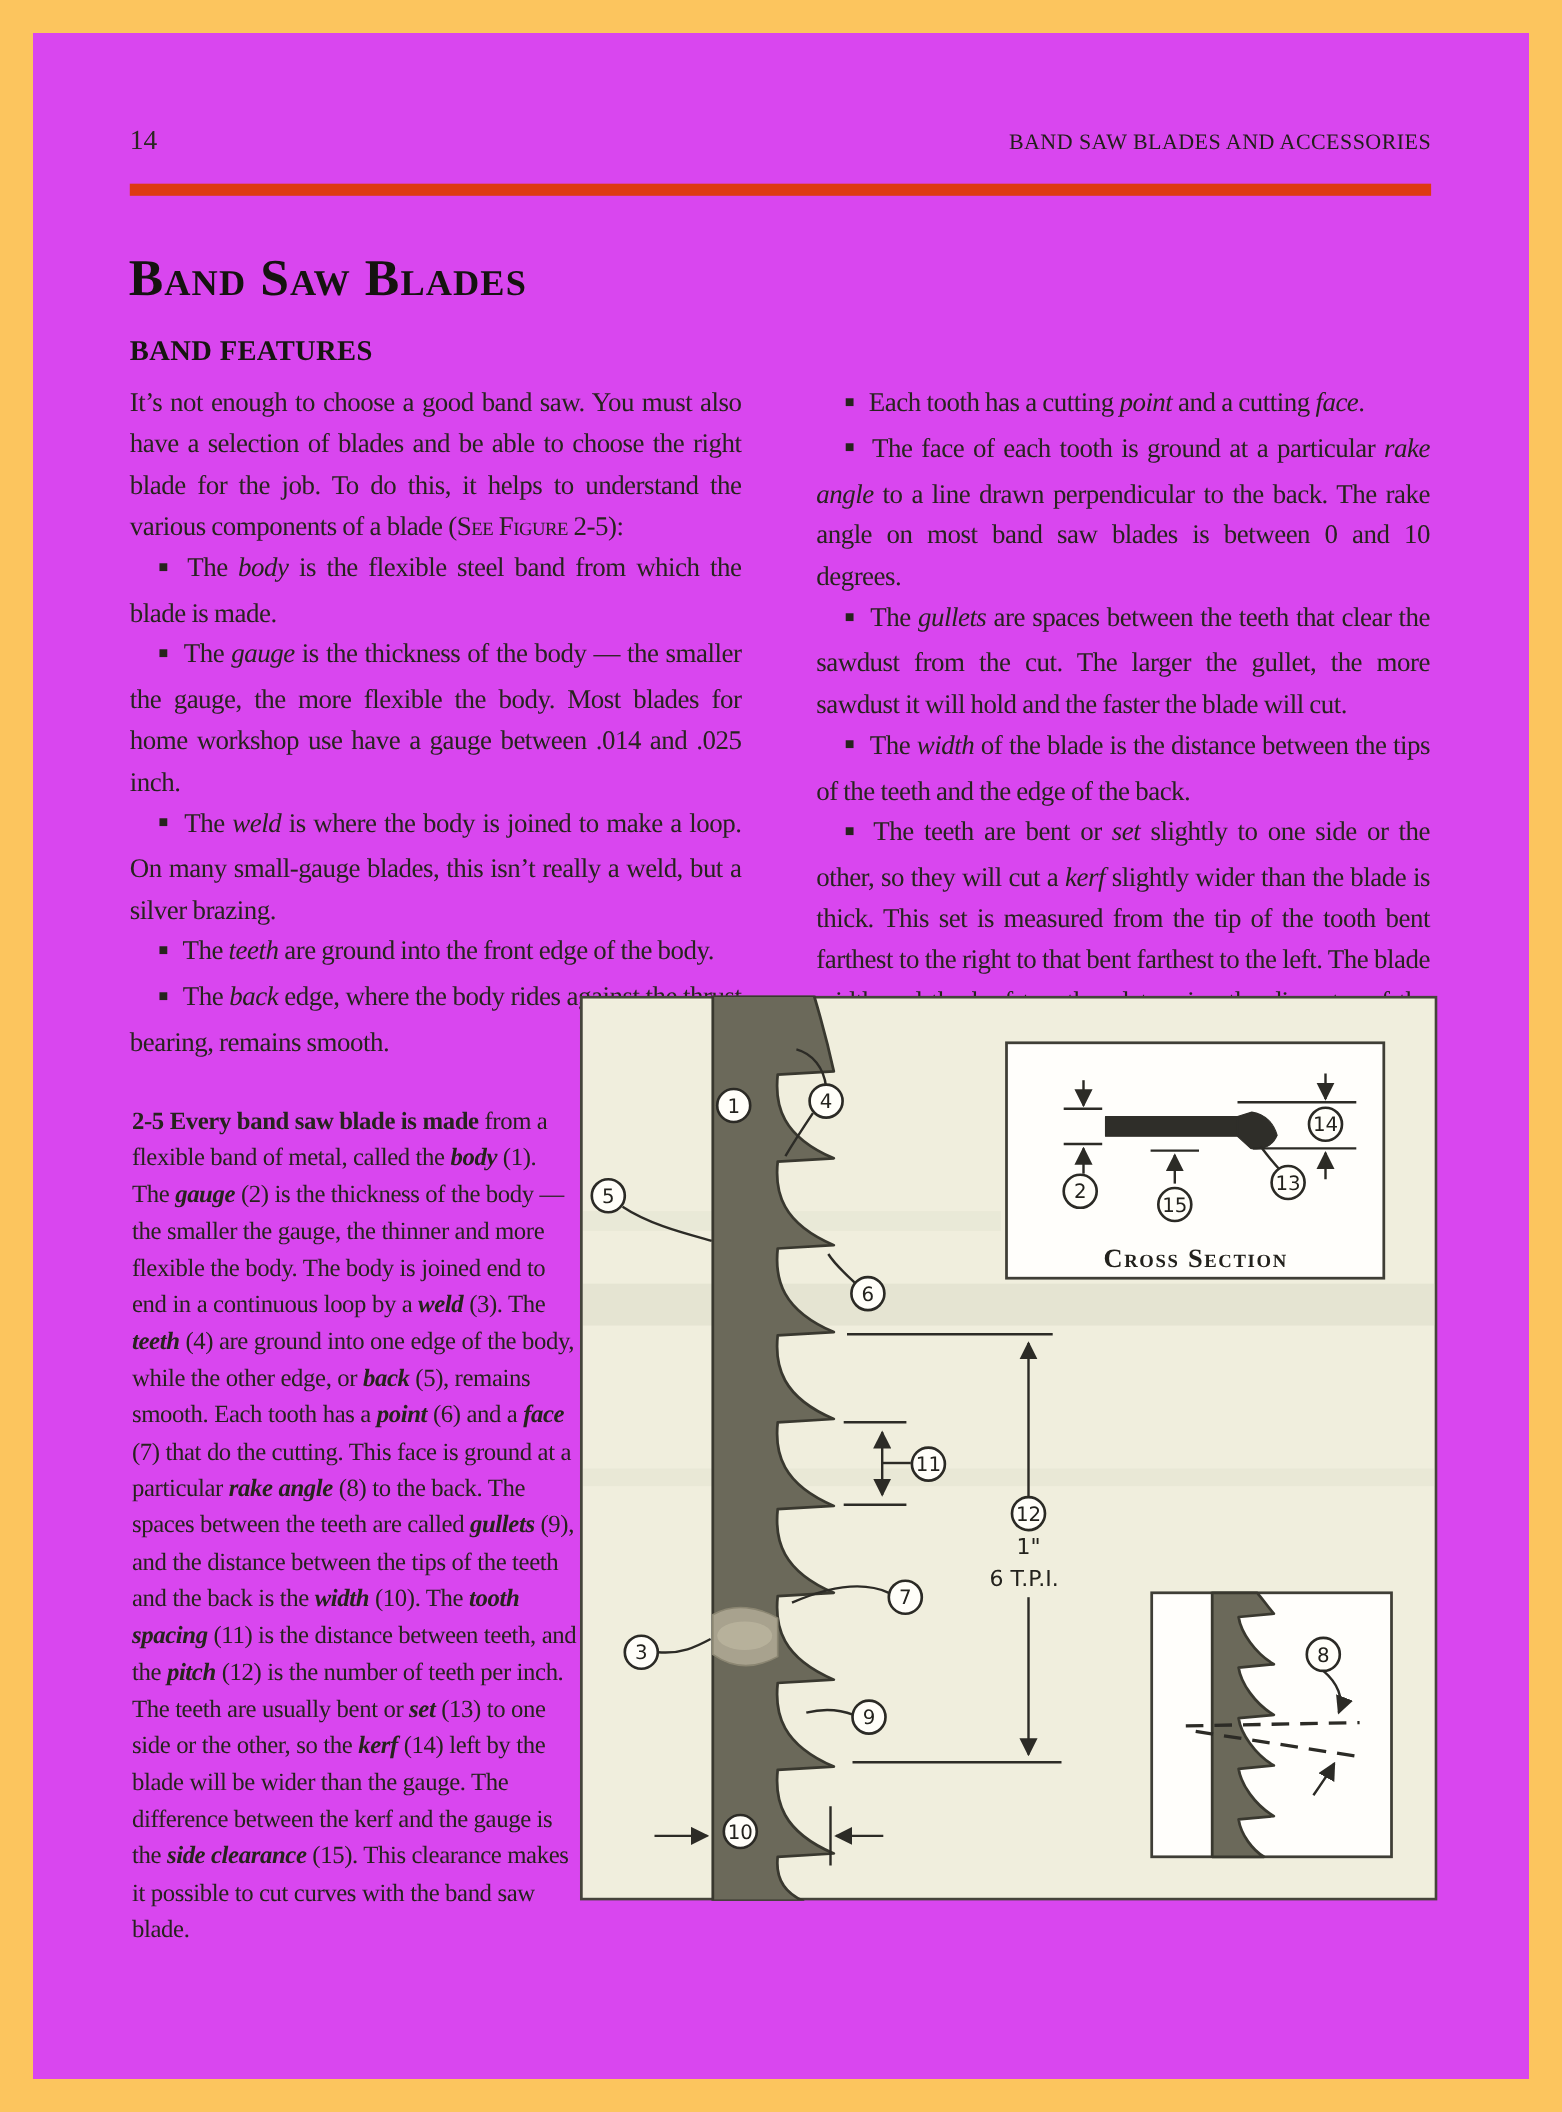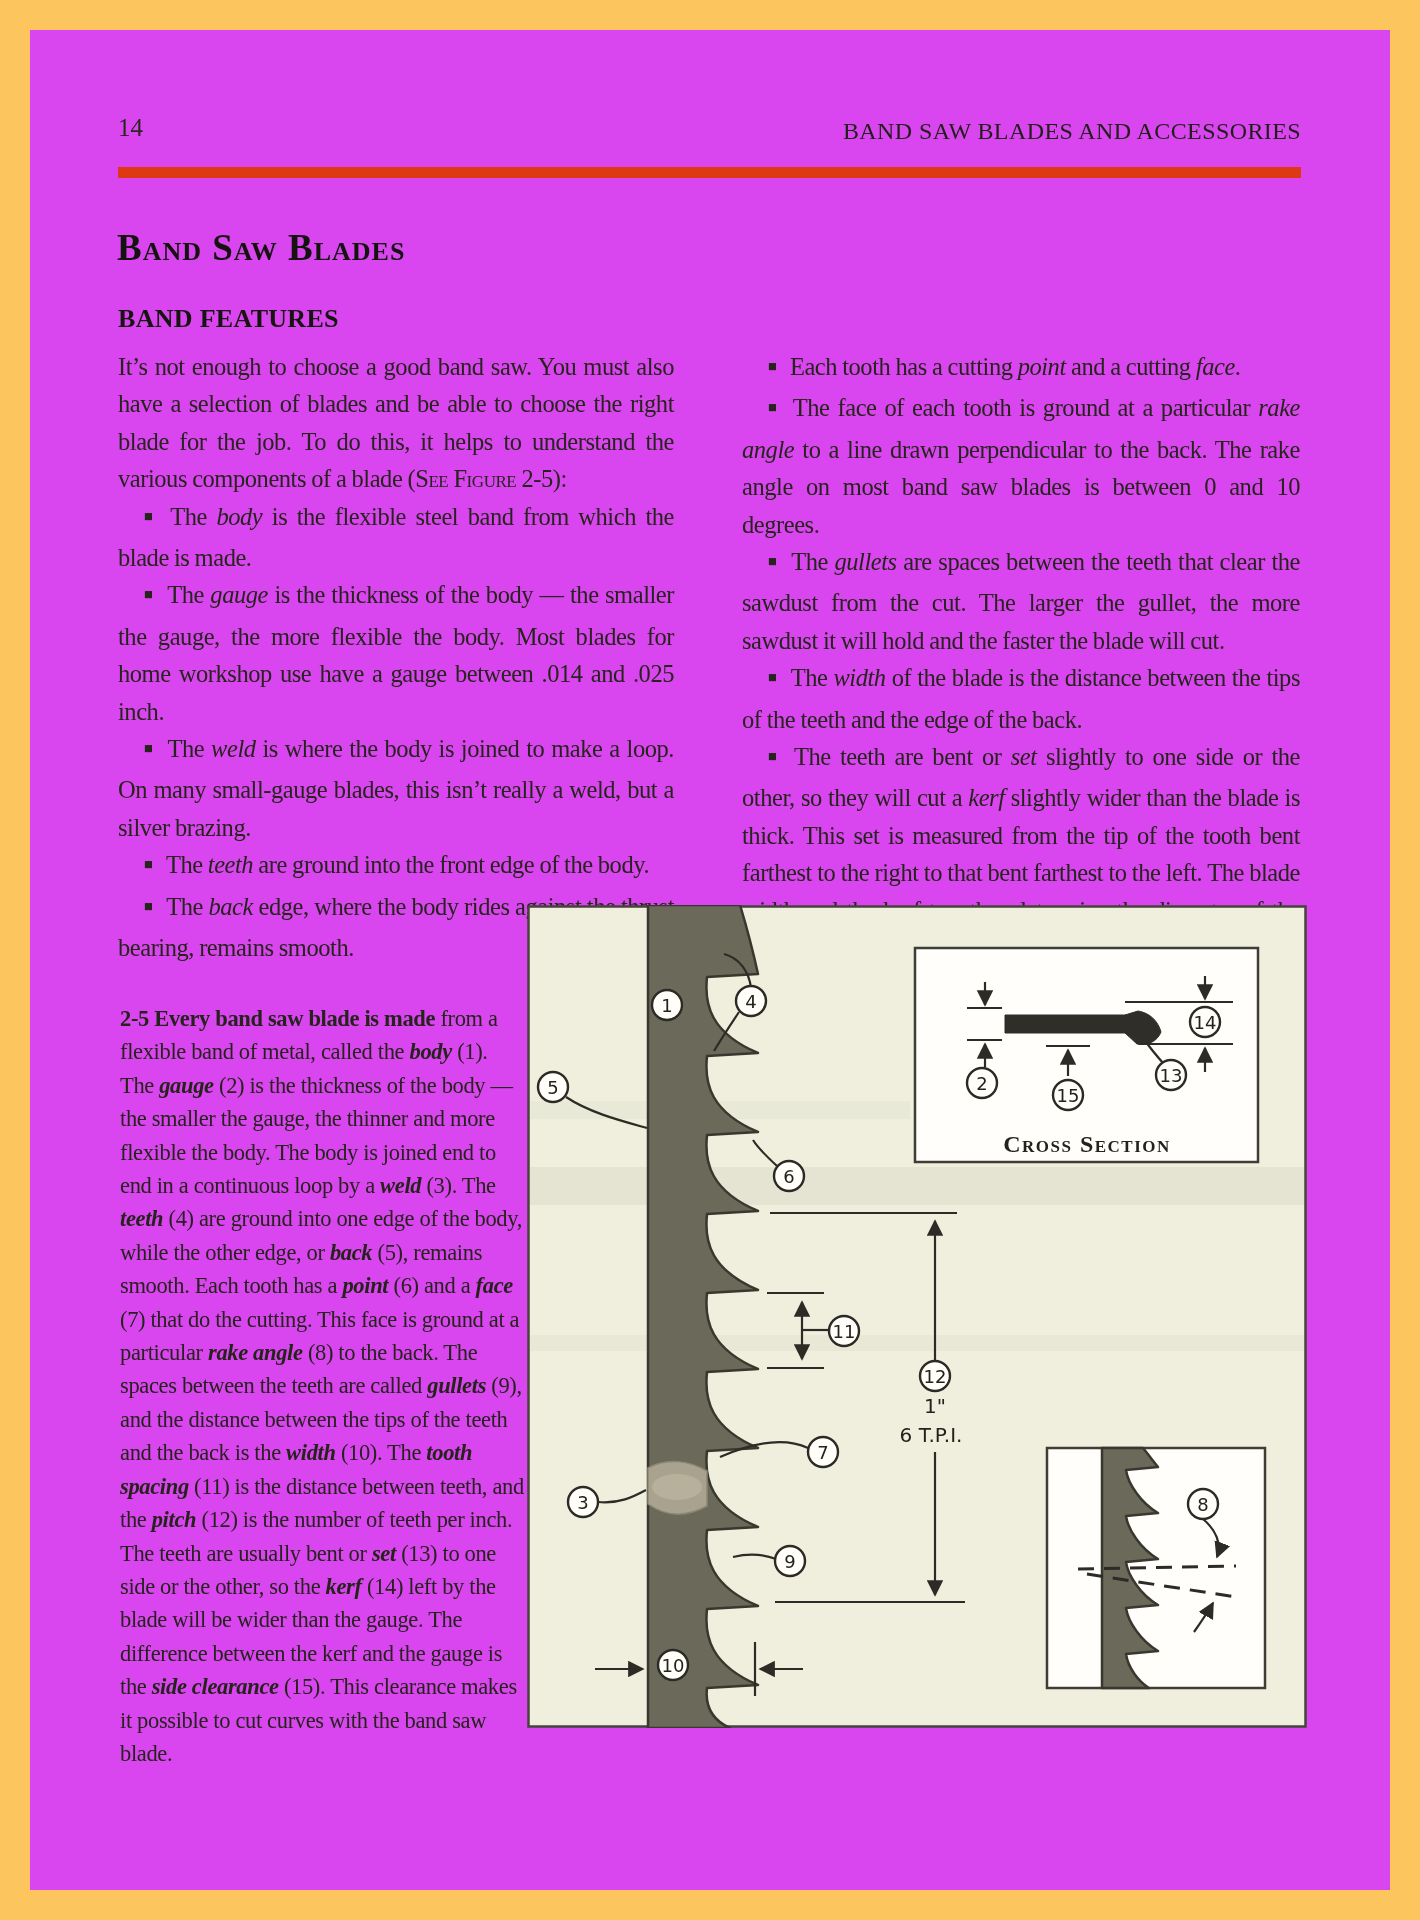--- a/index.html
+++ b/index.html
@@ -6,25 +6,25 @@
   body{
     width:1420px;height:1920px;position:relative;overflow:hidden;
     background:var(--frame_yellow,#fcc55e);
     font-family:"Liberation Serif",serif;
   }
   .page{
     position:absolute;left:30px;top:30px;width:1360px;height:1860px;
     background:#d946ef;
   }
   .pageno{position:absolute;left:88px;top:84px;font-size:25px;color:#2a2721;}
-  .running{position:absolute;right:89px;top:88px;font-size:24px;letter-spacing:.4px;color:#211f1a;}
+  .running{position:absolute;right:89px;top:88px;font-size:20px;letter-spacing:.4px;color:#211f1a;}
   .rule{position:absolute;left:88px;top:137px;width:1183px;height:11px;background:var(--accent_red,#dd3a13);}
   .title{
     position:absolute;left:87px;top:196px;margin:0;
-    font-variant:small-caps;font-weight:bold;font-size:37px;letter-spacing:1px;color:#151310;
+    font-variant:small-caps;font-weight:bold;font-size:47px;letter-spacing:1px;color:#151310;
   }
   .subtitle{position:absolute;left:88px;top:274px;margin:0;font-weight:bold;font-size:26px;letter-spacing:.3px;color:#171511;}
   .col{
     position:absolute;top:318px;font-size:24.5px;line-height:37.4px;
     letter-spacing:-.45px;word-spacing:-.5px;text-align:justify;color:#27241e;
   }
   .col.left{left:88px;width:556px;}
   .col.right{left:712px;width:558px;}
   .col p{margin:0;}
   p.bullet{text-indent:26px;}

